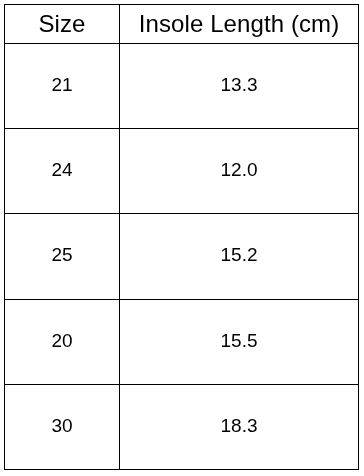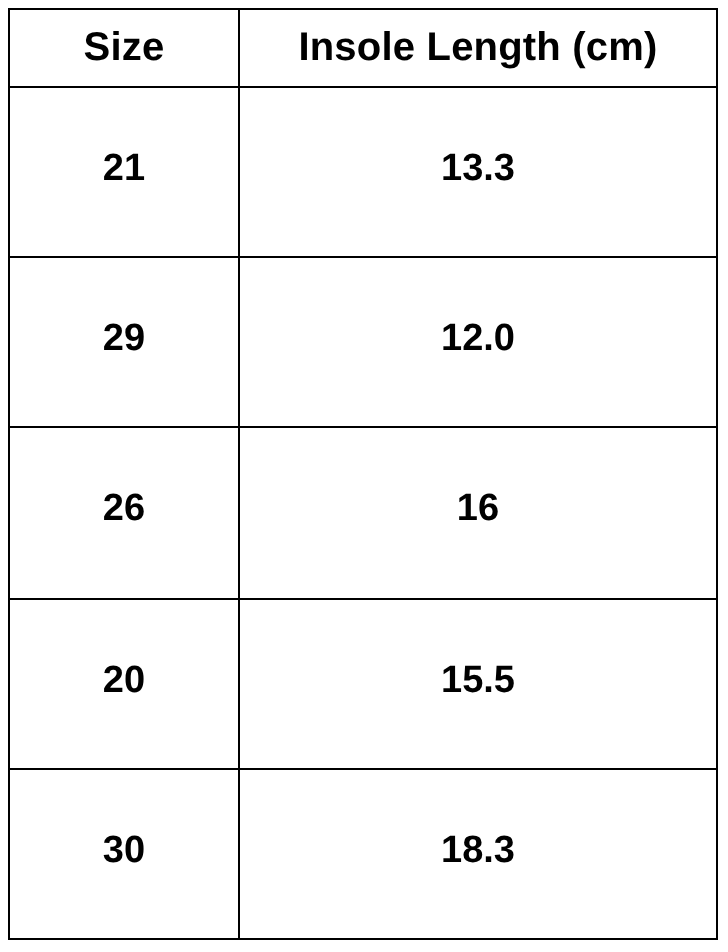--- a/index.html
+++ b/index.html
@@ -41,29 +41,29 @@
     border: 1px solid #000000;
     text-align: center;
     vertical-align: middle;
     padding: 0;
     color: #000000;
     background: #ffffff;
   }
 
   table.size-table thead th {
     height: 38px;
-    font-weight: bold;
-    font-size: 20px;
+    font-weight: normal;
+    font-size: 24px;
     line-height: 1;
     letter-spacing: 0.1px;
   }
 
   table.size-table tbody td {
     height: 42.8px;
-    font-weight: bold;
+    font-weight: normal;
     font-size: 19px;
     line-height: 1;
     padding-bottom: 3px;
   }
 </style>
 </head>
 <body>
 
 <div class="table-wrap">
   <table class="size-table">
@@ -76,26 +76,26 @@
         <th>Size</th>
         <th>Insole Length (cm)</th>
       </tr>
     </thead>
     <tbody>
       <tr>
         <td>21</td>
         <td>13.3</td>
       </tr>
       <tr>
-        <td>29</td>
+        <td>24</td>
         <td>12.0</td>
       </tr>
       <tr>
-        <td>26</td>
-        <td>16</td>
+        <td>25</td>
+        <td>15.2</td>
       </tr>
       <tr>
         <td>20</td>
         <td>15.5</td>
       </tr>
       <tr>
         <td>30</td>
         <td>18.3</td>
       </tr>
     </tbody>

